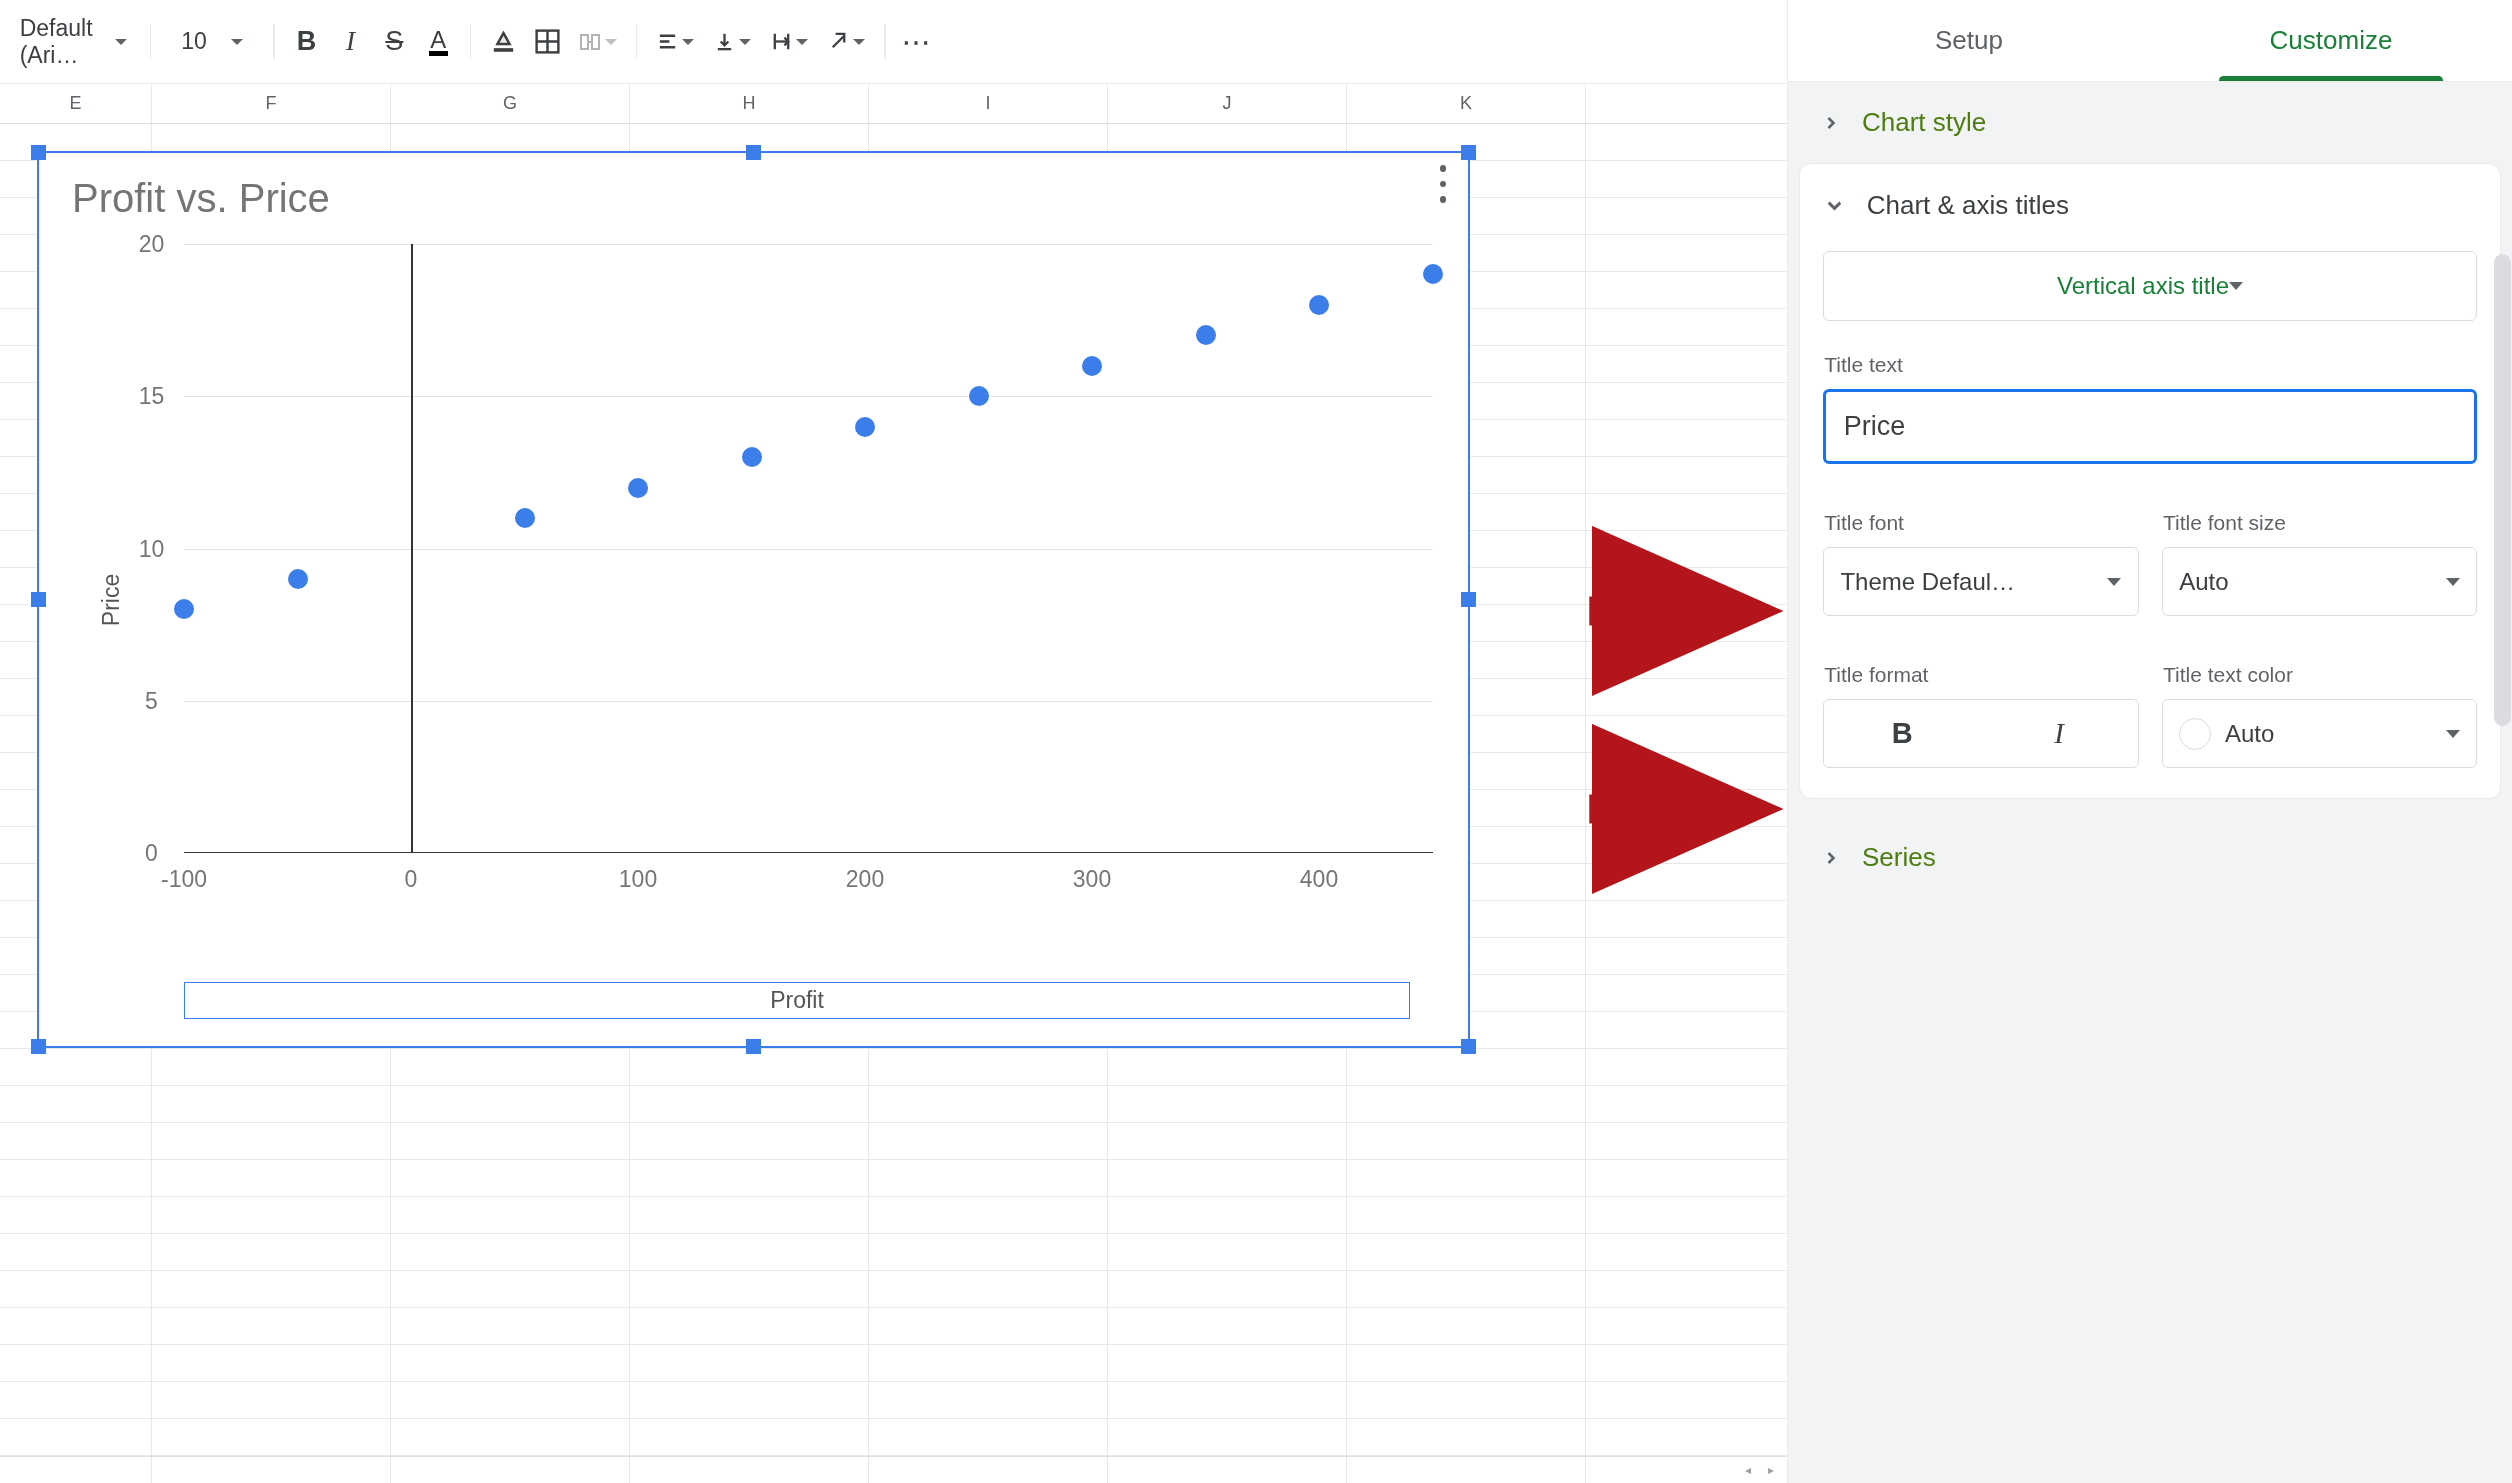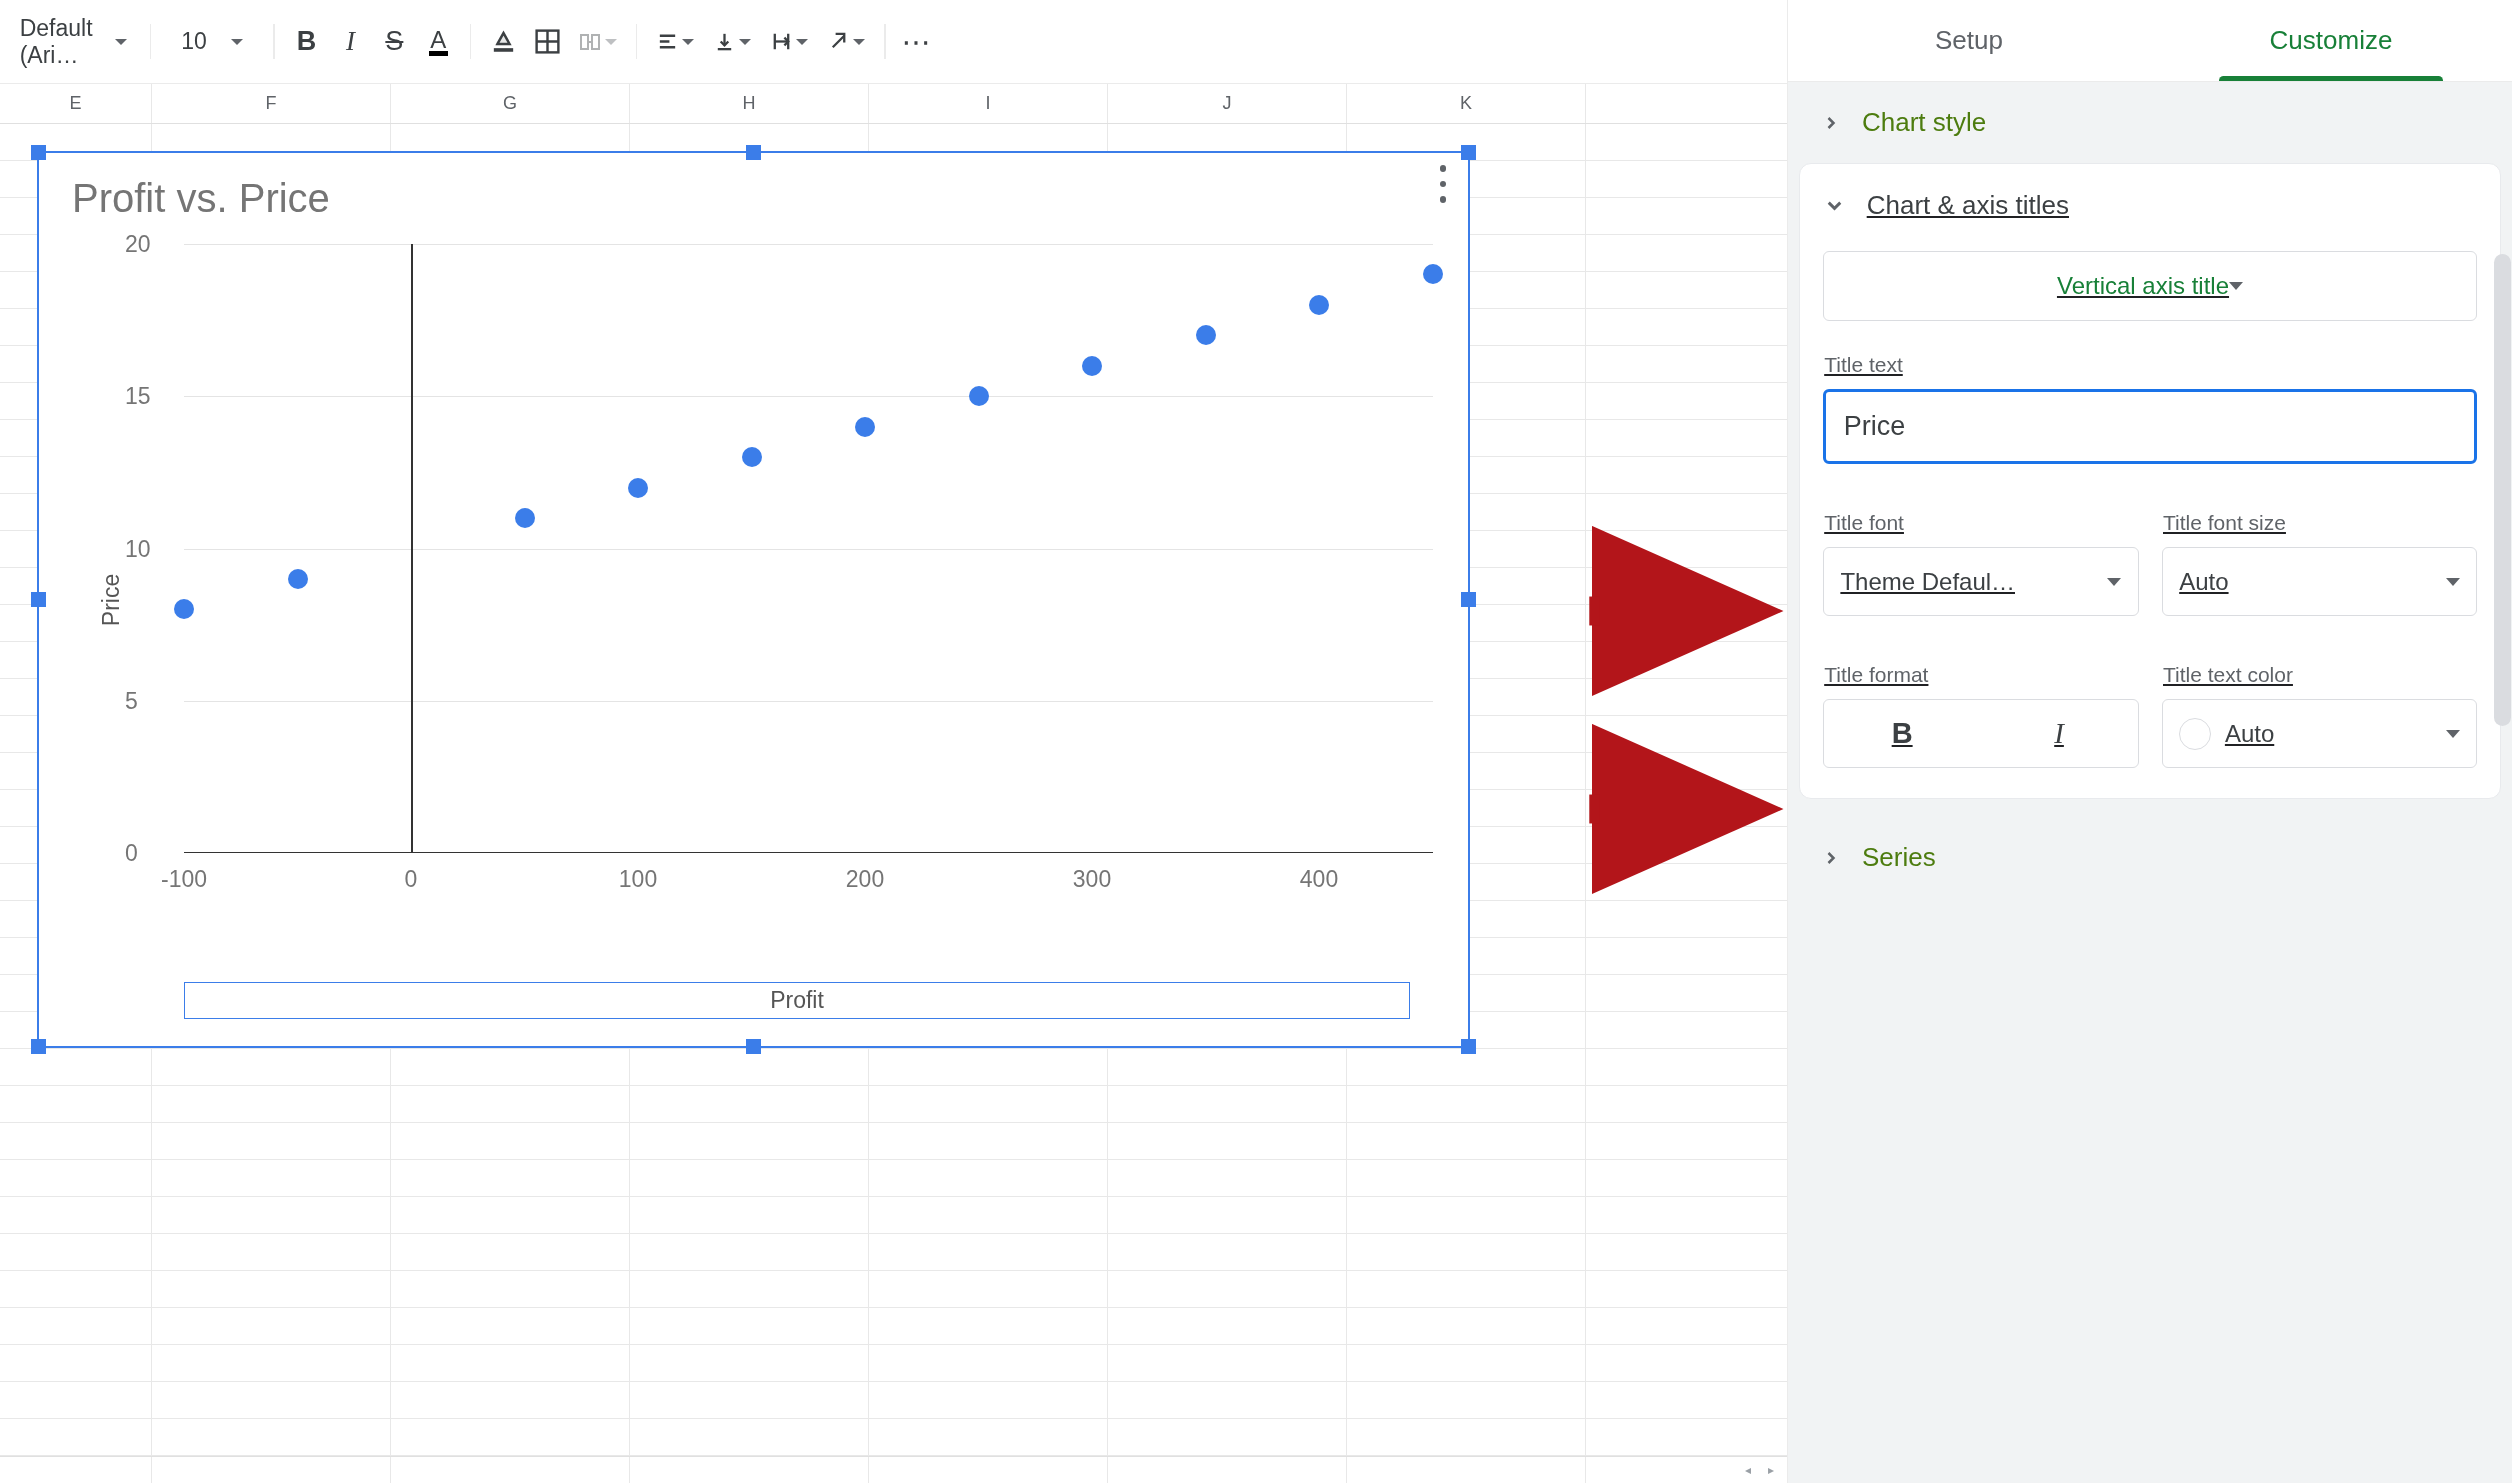--- a/index.html
+++ b/index.html
@@ -119,21 +119,21 @@
   .plot {
     position: absolute;
     left: 145px; top: 91px;
     width: 1249px; height: 609px;
   }
   .plot .axis-y, .plot .axis-x { position: absolute; background: #333; }
   .plot .axis-x { left: 0; right: 0; bottom: 0; height: 1.5px; }
   .plot .axis-y0 { position:absolute; top:0; bottom:0; width:1.5px; background:#333; }
   .plot .grid-h { position: absolute; left: 0; right: 0; height: 0.8px; background: #e4e4e4; }
   .plot .tick-y {
-    position: absolute; left: -59px; width: 53px; text-align: left;
+    position: absolute; left: -59px; width: 53px; text-align: center;
     font-size: 23px; color: #757575; transform: translateY(-50%);
   }
   .plot .tick-x {
     position: absolute; bottom: -40px; transform: translateX(-50%);
     font-size: 23px; color: #757575;
   }
   .plot .dot {
     position: absolute; width: 20px; height: 20px; background: #3b7de9; border-radius: 50%;
     transform: translate(-50%, 50%);
   }
@@ -205,21 +205,20 @@
     cursor: pointer;
   }
   .sp-section-collapsed svg { width: 20px; height: 20px; color:#5f6368;}
 
   .sp-section {
     margin: 0 10.7px 18px 10.7px;
     background: #fff;
     border: 0.8px solid #e8eaed;
     border-radius: 12px;
     padding: 26px 23px 30px 23px;
-    text-decoration: underline;
   }
   .sp-section-head {
     display: flex; align-items: center; gap: 21px;
     font-size: 26px; color: #3c4043;
     margin-bottom: 30px;
     cursor: pointer;
   }
   .sp-section-head svg { width: 23px; height: 23px; color:#5f6368;}
 
   .sp-select {

